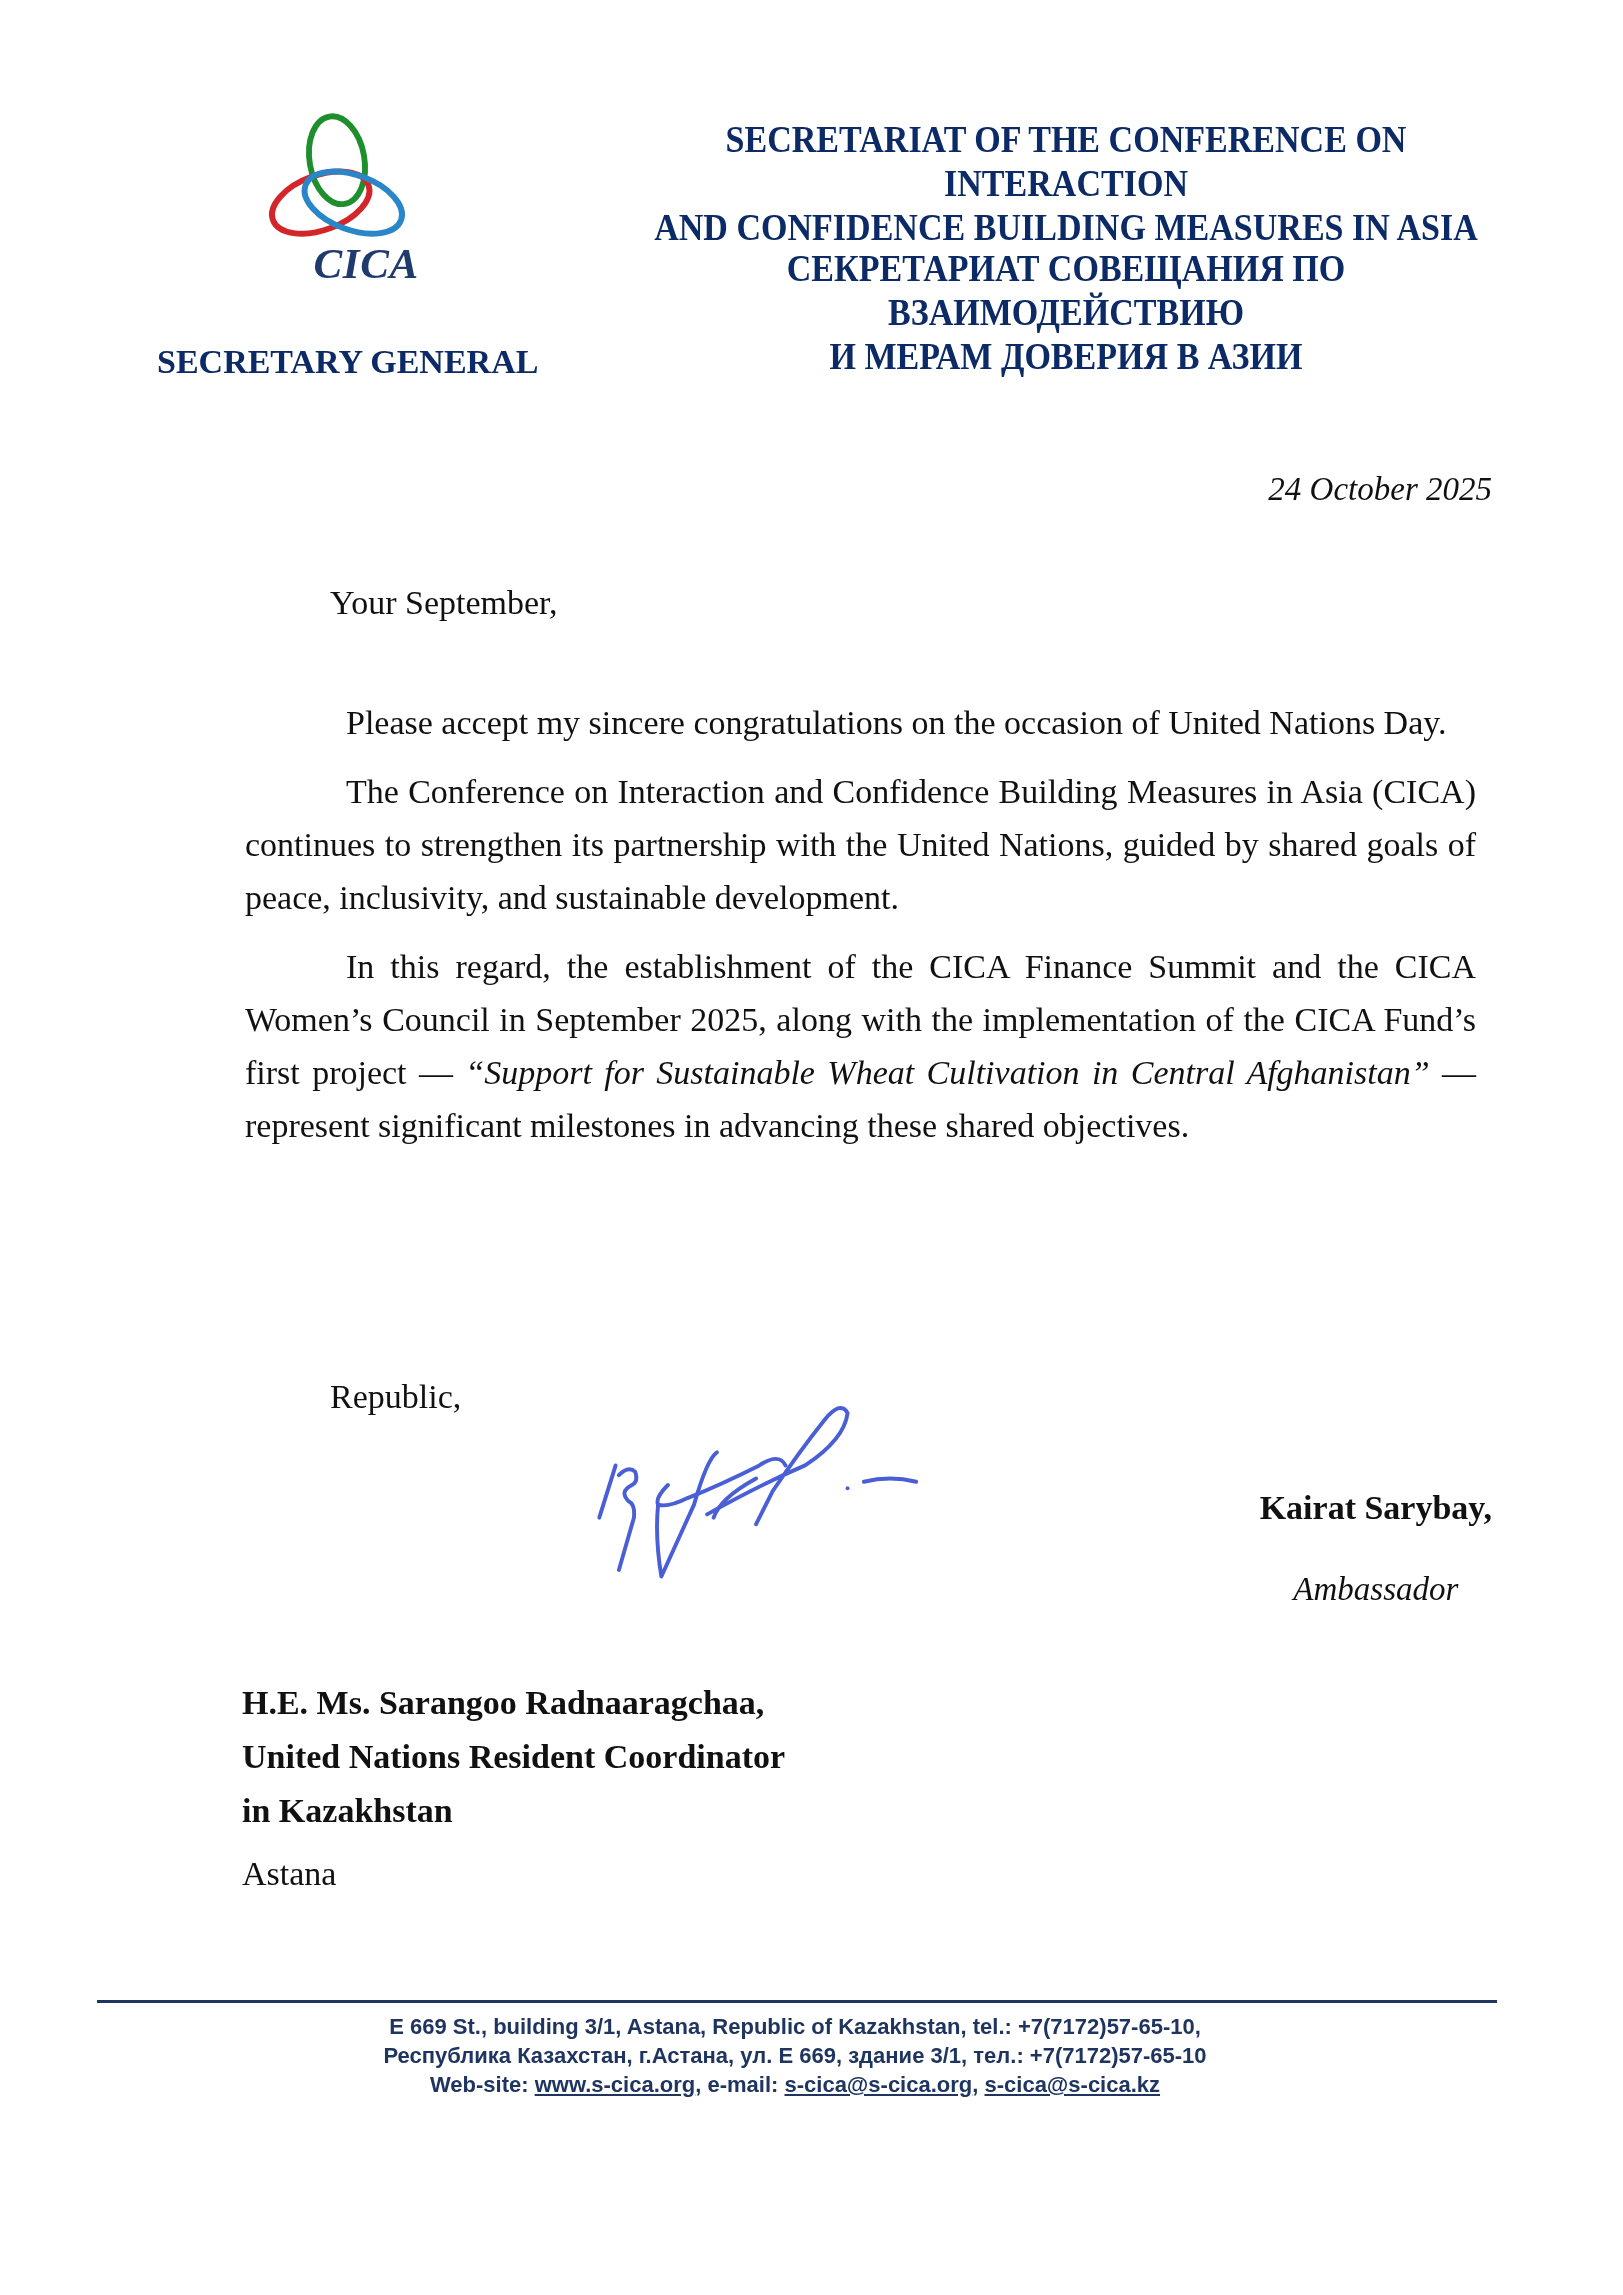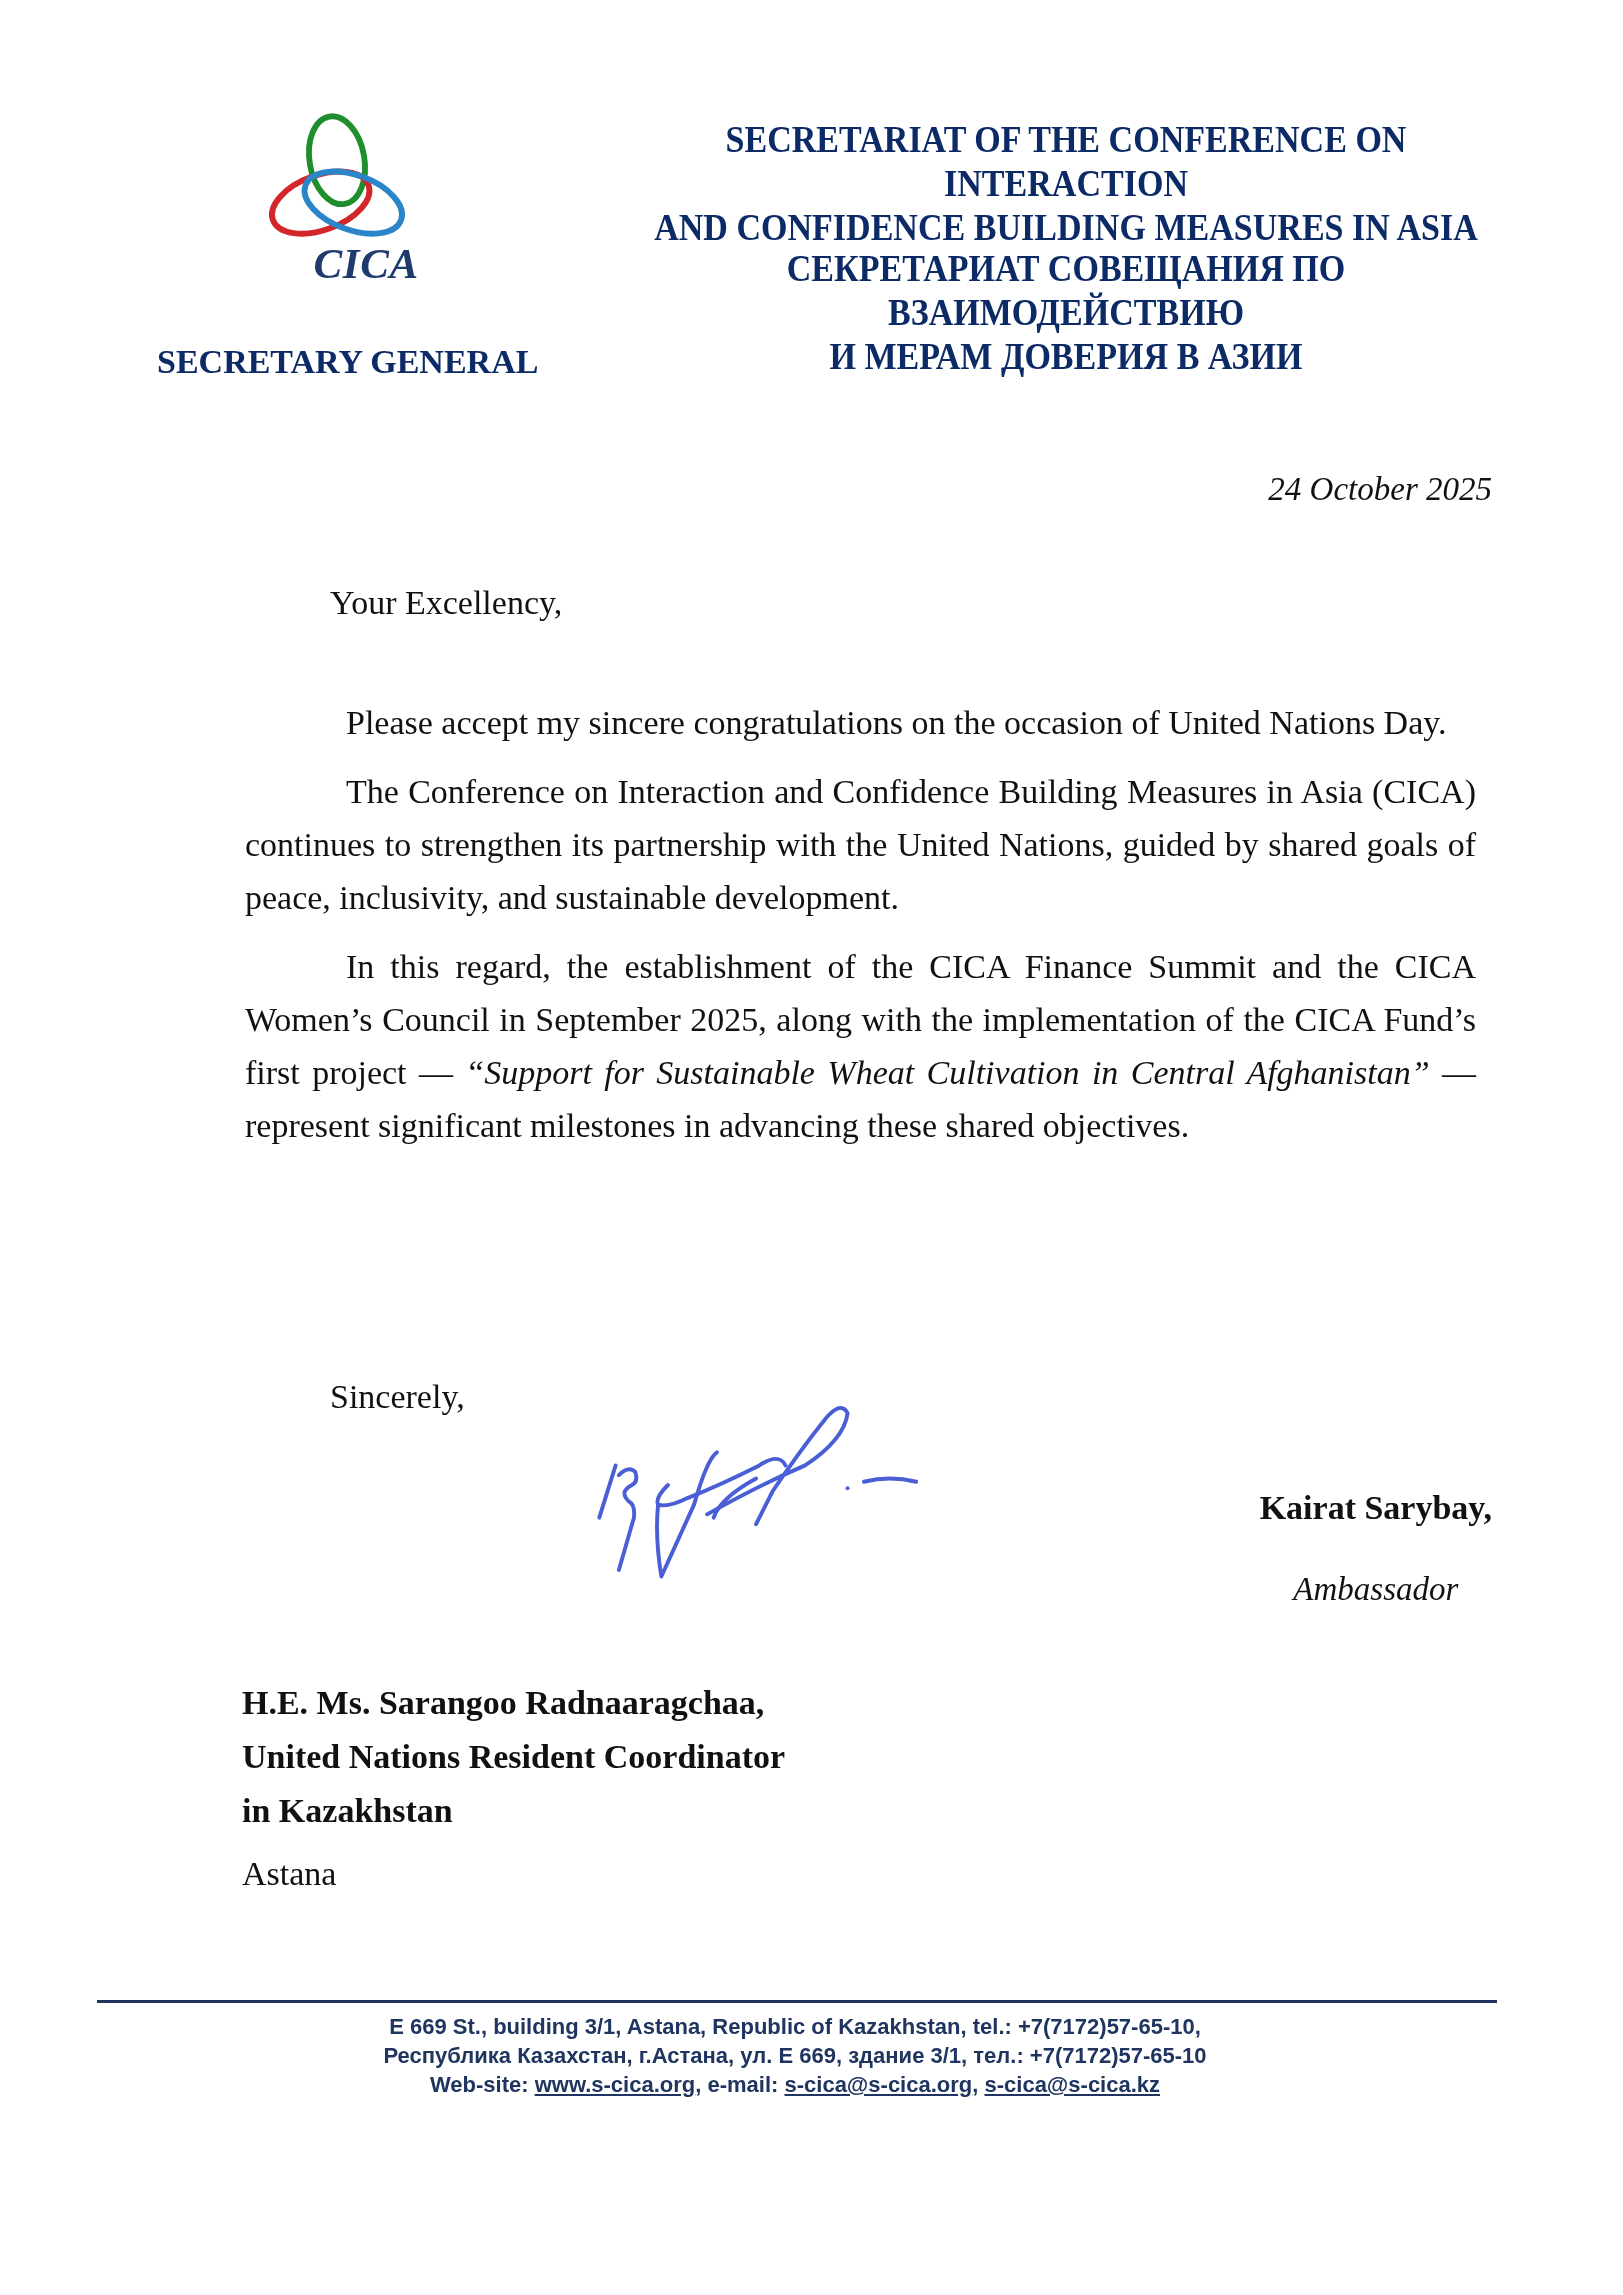--- a/index.html
+++ b/index.html
@@ -53,29 +53,29 @@
   <div>SECRETARIAT OF THE CONFERENCE ON INTERACTION</div>
   <div>AND CONFIDENCE BUILDING MEASURES IN ASIA</div>
 </div>
 <div id="hdr-ru" class="hdr">
   <div>СЕКРЕТАРИАТ СОВЕЩАНИЯ ПО ВЗАИМОДЕЙСТВИЮ</div>
   <div>И МЕРАМ ДОВЕРИЯ В АЗИИ</div>
 </div>
 
 <div id="date">24 October 2025</div>
 
-<div id="salute" class="body-text">Your Excellency,</div>
+<div id="salute" class="body-text">Your September,</div>
 
 <div id="para-block" class="body-text">
   <p class="indent">Please accept my sincere congratulations on the occasion of United Nations Day.</p>
   <p class="indent">The Conference on Interaction and Confidence Building Measures in Asia (CICA) continues to strengthen its partnership with the United Nations, guided by shared goals of peace, inclusivity, and sustainable development.</p>
   <p class="indent"><span>In this regard, the establishment of the CICA Finance Summit and the CICA Women’s Council in September 2025, along with the implementation of the CICA Fund’s first project — </span><i>“Support for Sustainable Wheat Cultivation in Central Afghanistan”</i><span> — represent significant milestones in advancing these shared objectives.</span></p>
 </div>
 
-<div id="sincerely" class="body-text">Sincerely,</div>
+<div id="sincerely" class="body-text">Republic,</div>
 
 <svg id="signature" viewBox="0 0 900 300">
   <g fill="none" stroke="#4a5fd6" stroke-width="6" stroke-linecap="round" stroke-linejoin="round">
     <path d="M40 120 L15 200"></path>
     <path d="M45 135 Q60 120 70 130 Q75 145 65 150 Q45 160 60 175 Q70 180 68 200 L45 280"></path>
     <path d="M120 150 Q100 170 105 180 Q120 185 150 170 Q200 150 260 120 Q290 100 300 120"></path>
     <path d="M195 100 Q180 110 160 180 L110 290 Q100 230 105 180"></path>
     <path d="M255 140 Q200 170 190 200"></path>
     <path d="M180 195 Q260 150 330 120 Q390 80 395 40 Q385 20 360 50 Q320 100 280 160 L255 210"></path>
     <path d="M420 145 Q460 135 500 145"></path>

